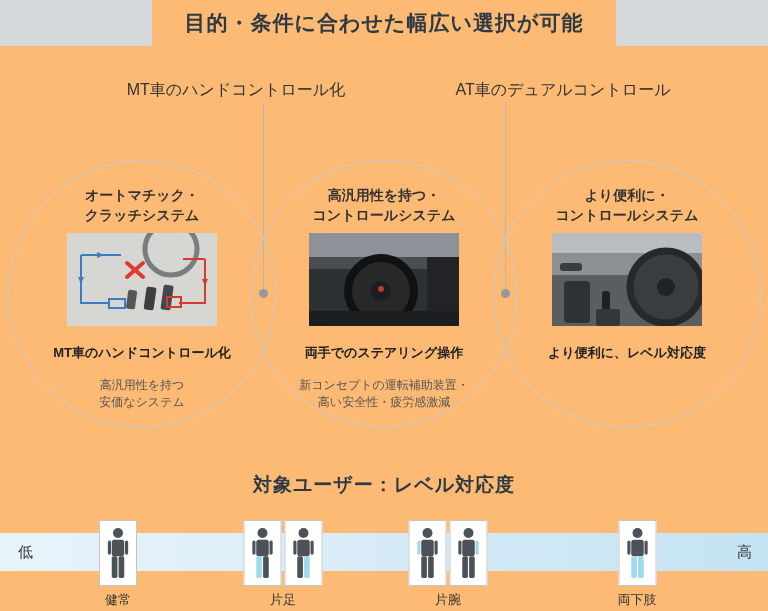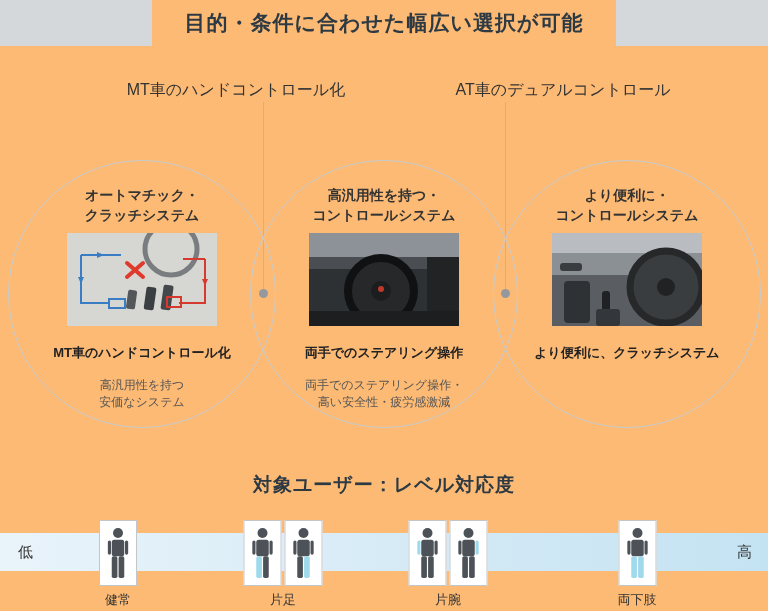--- a/index.html
+++ b/index.html
@@ -105,41 +105,41 @@
         <rect width="150" height="28" fill="#8d9298"></rect>
         <rect y="24" width="150" height="12" fill="#4a4e52"></rect>
         <rect x="118" y="24" width="32" height="69" fill="#212325"></rect>
         <circle cx="72" cy="58" r="33" fill="#26282a" stroke="#101112" stroke-width="8"></circle>
         <circle cx="72" cy="58" r="10" fill="#1b1d1f"></circle>
         <circle cx="72" cy="56" r="3" fill="#c0392b"></circle>
         <rect x="0" y="78" width="150" height="15" fill="#1c1e20"></rect>
       </svg>
     </div>
     <div class="sys-caption">両手でのステアリング操作</div>
-    <div class="sys-desc">両手でのステアリング操作・
+    <div class="sys-desc">新コンセプトの運転補助装置・
 高い安全性・疲労感激減</div>
   </div>
 
   <div class="sys-circle c3">
     <div class="sys-title">より便利に・
 コントロールシステム</div>
     <div class="sys-img">
       <svg viewBox="0 0 150 93" width="150" height="93">
         <rect width="150" height="93" fill="#5a5e63"></rect>
         <rect width="150" height="24" fill="#b9bdc1"></rect>
         <rect y="20" width="150" height="22" fill="#8b9095"></rect>
         <rect x="8" y="30" width="22" height="8" rx="3" fill="#3a3d40"></rect>
         <circle cx="114" cy="54" r="36" fill="#3a3d40" stroke="#26282a" stroke-width="7"></circle>
         <circle cx="114" cy="54" r="9" fill="#202224"></circle>
         <rect x="12" y="48" width="26" height="42" rx="4" fill="#2f3235"></rect>
         <rect x="50" y="58" width="8" height="22" rx="3" fill="#1f2123"></rect>
         <rect x="44" y="76" width="24" height="17" rx="3" fill="#34373a"></rect>
       </svg>
     </div>
-    <div class="sys-caption">より便利に、クラッチシステム</div>
+    <div class="sys-caption">より便利に、レベル対応度</div>
   </div>
 
   <div class="section-title">対象ユーザー：レベル対応度</div>
   <div class="band"></div>
   <div class="band-label low">低</div>
   <div class="band-label high">高</div>
 
   <div class="user-group g0">
       <div class="icons-row">
         <div class="icon-box">

